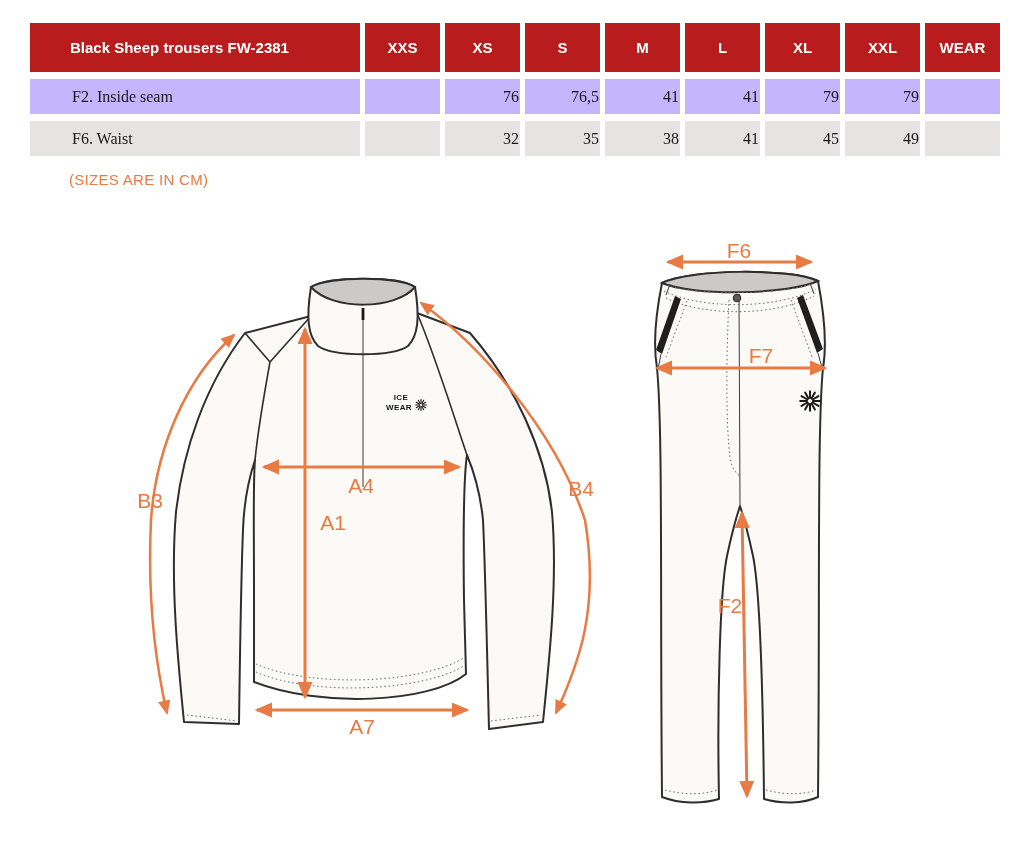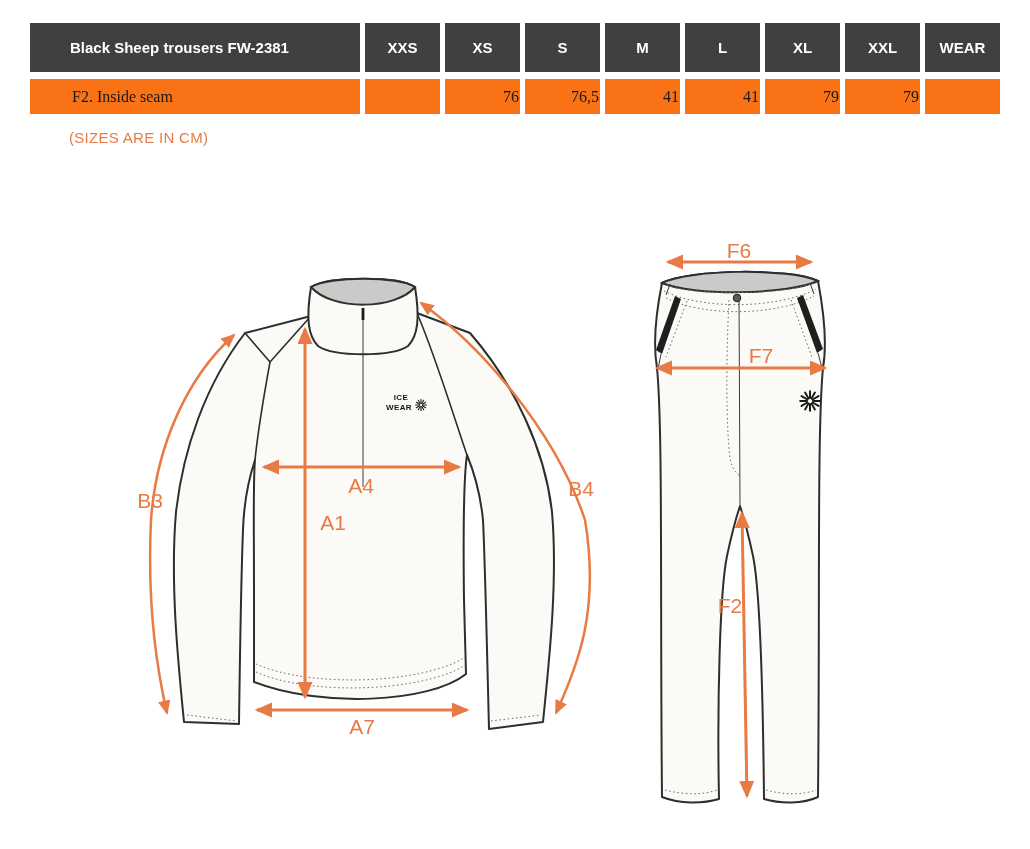--- a/index.html
+++ b/index.html
@@ -2,27 +2,27 @@
 <html><head>
 <meta charset="utf-8">
 <style>
   html,body{margin:0;padding:0;background:#fff;}
   body{width:1030px;height:849px;position:relative;overflow:hidden;
        font-family:"Liberation Sans",sans-serif;}
   
   table.size{border-collapse:separate;border-spacing:5px 7px;table-layout:fixed;
              width:980px;margin:16px 0 0 25px;}
   table.size th,table.size td{overflow:hidden;white-space:nowrap;}
-  th.hcell{background:#404040;color:#fff;font-weight:bold;font-size:15px;
+  th.hcell{background:#b91c1c;color:#fff;font-weight:bold;font-size:15px;
            height:47px;text-align:center;vertical-align:middle;}
   th.hcell.lbl{text-align:left;padding-left:40px;}
   td.vcell{font-family:"Liberation Serif",serif;font-size:16px;color:#1a1a1a;
            height:33px;text-align:right;vertical-align:middle;}
   td.vcell.lbl{text-align:left;padding-left:42px;}
-  tr.dark td{background:#f97316;}
+  tr.dark td{background:#c4b5fd;}
   tr.light td{background:#E6E4E2;}
   
   .note{margin:8px 0 0 69px;color:#E87A43;font-size:15px;letter-spacing:.3px;}
   
   svg.diagram{position:absolute;left:0;top:0;}
   .cloth{fill:#FBFAF7;stroke:#2e2e2e;stroke-width:2;stroke-linejoin:round;}
   .shade{fill:#CBCAC9;stroke:#2e2e2e;stroke-width:2;}
   .seam{fill:none;stroke:#2e2e2e;stroke-width:1.6;stroke-linejoin:round;}
   .thin{fill:none;stroke:#3a3a3a;stroke-width:1;}
   .dash{fill:none;stroke:#6f6f6f;stroke-width:1;stroke-dasharray:1.6 2.6;}
@@ -64,20 +64,31 @@
   </tr>
   <tr class="dark">
     <td class="vcell lbl">F2. Inside seam</td>
     <td class="vcell"></td>
     <td class="vcell">76</td>
     <td class="vcell">76,5</td>
     <td class="vcell">41</td>
     <td class="vcell">41</td>
     <td class="vcell">79</td>
     <td class="vcell">79</td>
+    <td class="vcell"></td>
+  </tr>
+  <tr class="light">
+    <td class="vcell lbl">F6. Waist</td>
+    <td class="vcell"></td>
+    <td class="vcell">32</td>
+    <td class="vcell">35</td>
+    <td class="vcell">38</td>
+    <td class="vcell">41</td>
+    <td class="vcell">45</td>
+    <td class="vcell">49</td>
     <td class="vcell"></td>
   </tr>
 </tbody>
   </table>
 
 <div class="note">(SIZES ARE IN CM)</div>
 
 <svg class="diagram" width="1030" height="849" viewBox="0 0 1030 849">
   <defs>
     <marker id="arrow" markerWidth="6.5" markerHeight="6" refX="5" refY="2.5" orient="auto-start-reverse" markerUnits="strokeWidth">

